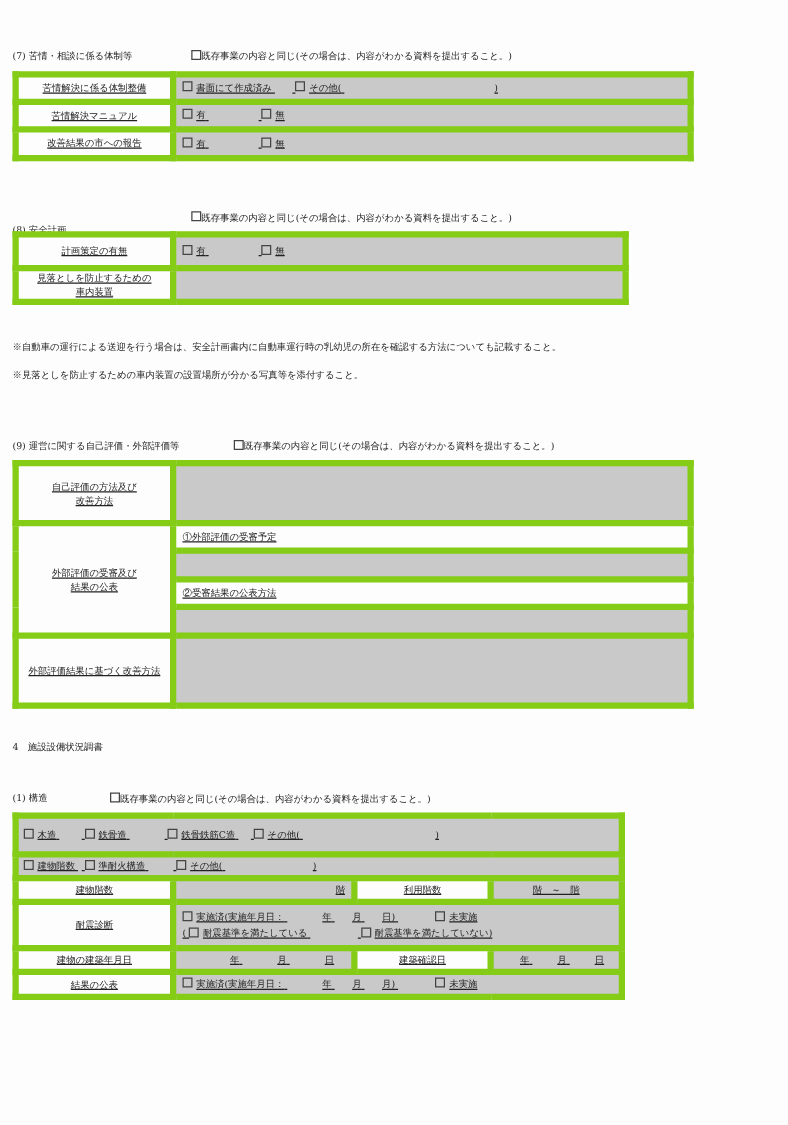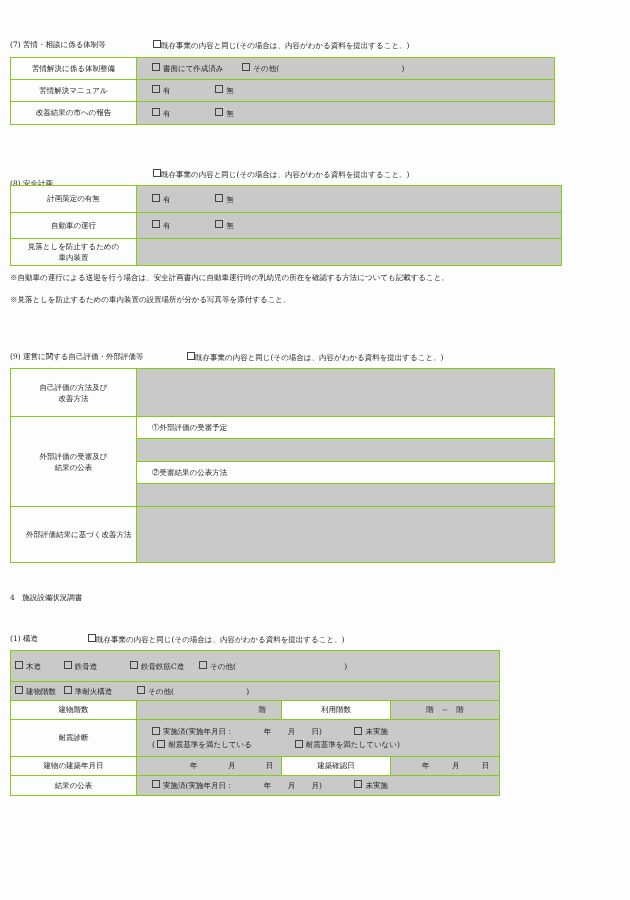--- a/index.html
+++ b/index.html
@@ -3,21 +3,21 @@
 <meta charset="utf-8">
 <style>
   html, body { margin:0; padding:0; }
   body {
     width:630px; height:900px; background:#fdfdfd; position:relative; overflow:hidden;
     font-family:"DejaVu Serif","Liberation Serif",serif; font-size:7.5px; color:#222;
   }
   .sec-title { position:absolute; white-space:nowrap; font-size:7.5px; }
   .same-note { position:absolute; white-space:nowrap; font-size:7.5px; }
   table { position:absolute; border-collapse:collapse; table-layout:fixed; }
-  td { border:1px solid #84cc16; padding:0 15px; font-size:7.5px; vertical-align:middle; white-space:nowrap; }
+  td { border:5px solid #84cc16; padding:0 5px; font-size:7.5px; vertical-align:middle; white-space:nowrap;text-decoration:underline; }
   td.lbl { background:#fdfdfd; text-align:center; }
   td.fill { background:#c9c9c9; }
   td.wht { background:#fdfdfd; }
   .chk { display:inline-block; width:6px; height:6px; border:0.8px solid #444; vertical-align:-0.5px; margin-right:3px; background:transparent; }
   .gap { display:inline-block; }
   .note { position:absolute; white-space:nowrap; font-size:7.5px; }
   .multi { white-space:normal; line-height:11px; }
 </style>
 </head>
 <body>
@@ -55,36 +55,28 @@
       <span class="gap" style="width:40px"></span>
       <span class="chk"></span><span>無</span>
     </td>
   </tr>
 </tbody>
   </table>
 
 <div class="sec-title" style="left:10px; top:179px;">(8) 安全計画</div>
 <div class="same-note" style="left:153px; top:169px;"><span class="chk" style="margin-right:0"></span><span>既存事業の内容と同じ(その場合は、内容がわかる資料を提出すること。)</span></div>
 
-<table style="left:10px; top:185px; width:552px;">
+<table style="left:10px; top:185px; width:493px;">
   <colgroup>
       <col style="width:126px">
       <col>
     </colgroup>
   <tbody>
       <tr style="height:27px">
     <td class="lbl">計画策定の有無</td>
-    <td class="fill">
-      <span class="chk"></span><span>有</span>
-      <span class="gap" style="width:40px"></span>
-      <span class="chk"></span><span>無</span>
-    </td>
-  </tr>
-  <tr style="height:26px">
-    <td class="lbl">自動車の運行</td>
     <td class="fill">
       <span class="chk"></span><span>有</span>
       <span class="gap" style="width:40px"></span>
       <span class="chk"></span><span>無</span>
     </td>
   </tr>
   <tr style="height:27px">
     <td class="lbl multi">
       <div>見落としを防止するための</div>
       <div>車内装置</div>

